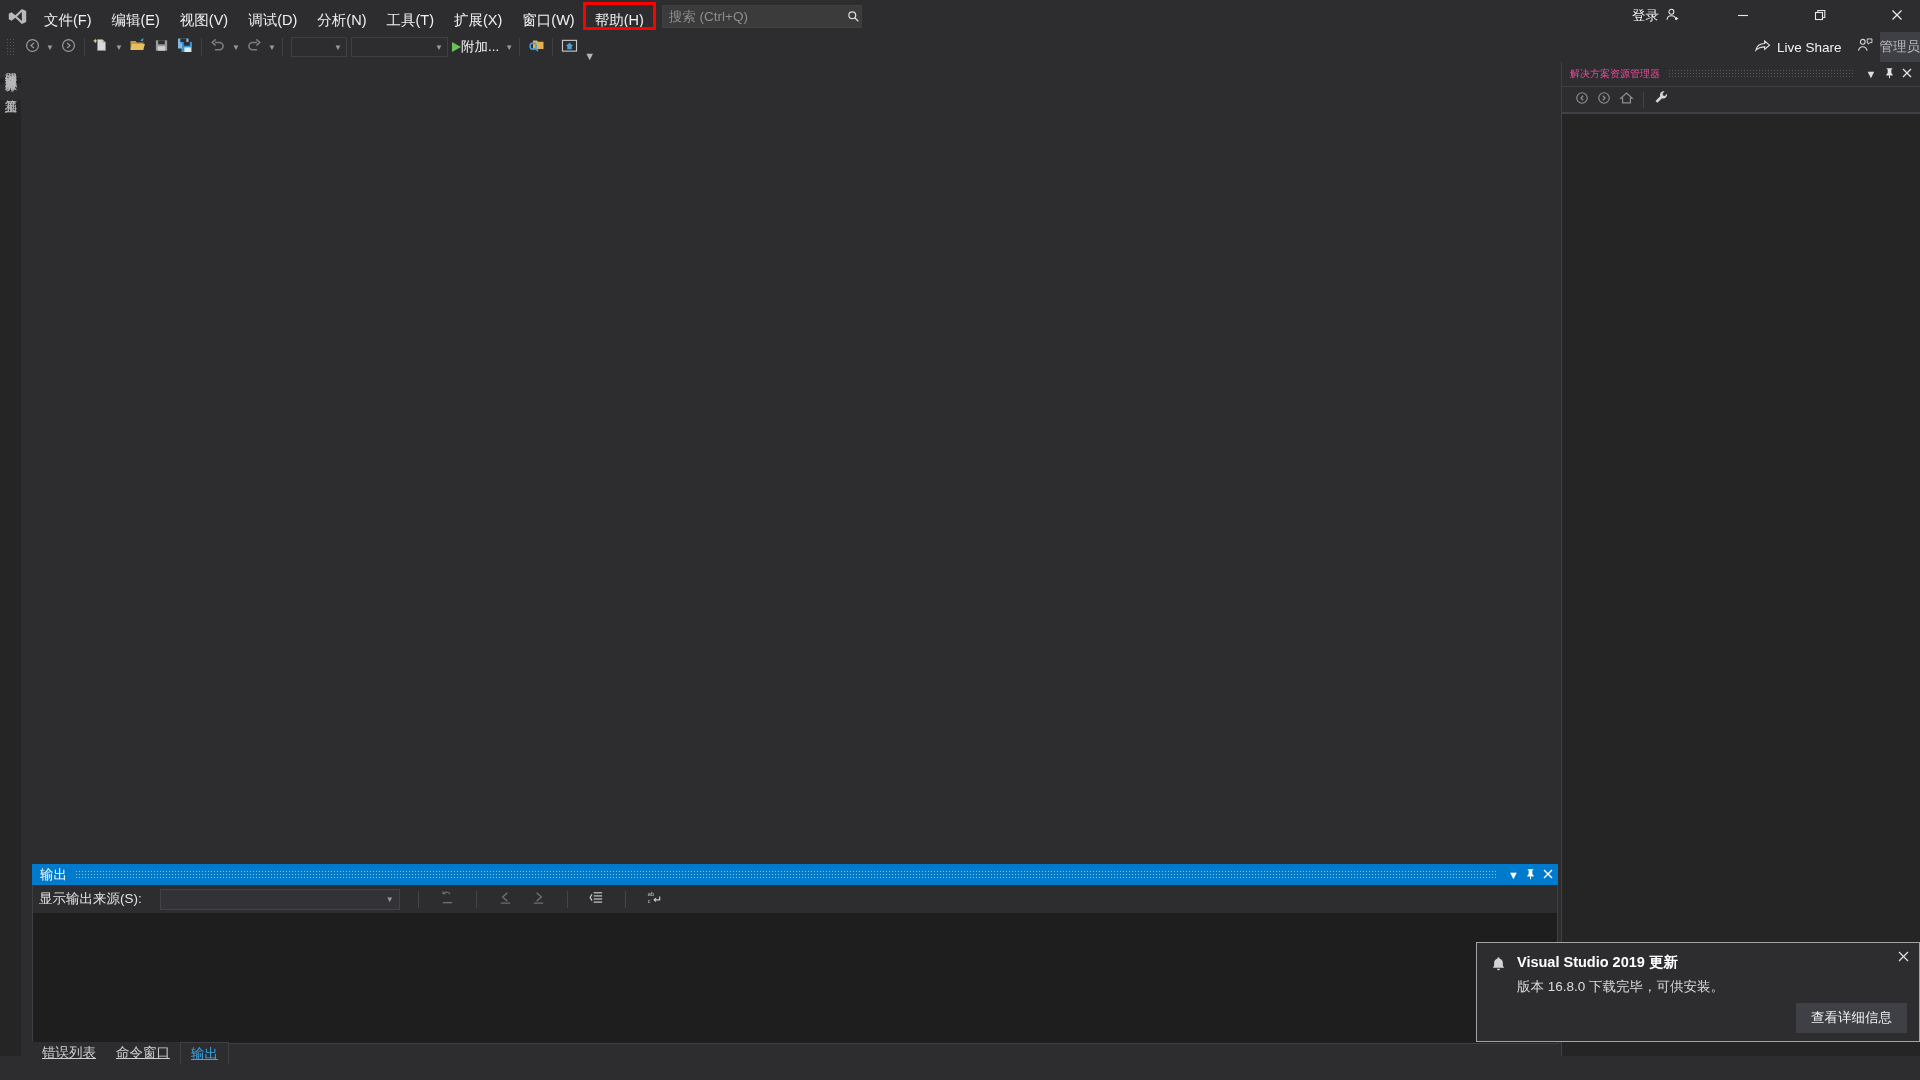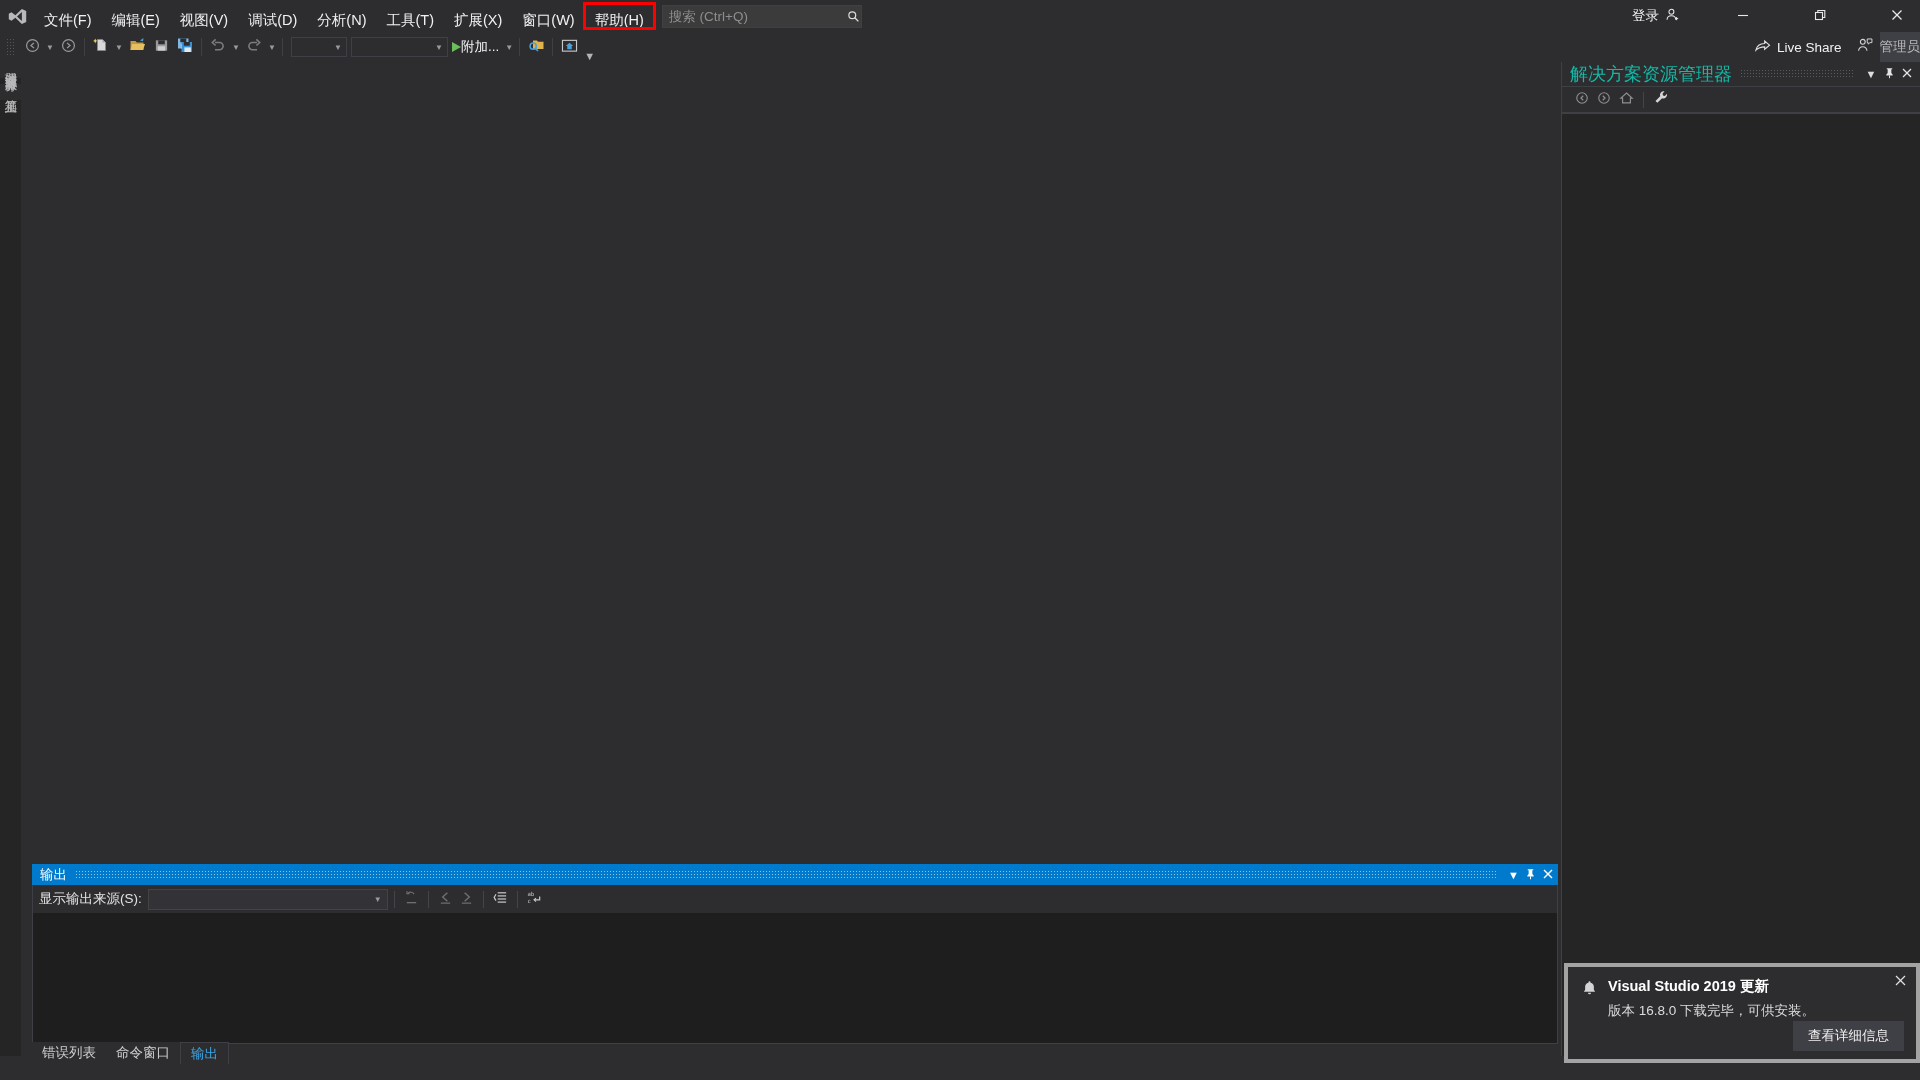--- a/index.html
+++ b/index.html
@@ -123,21 +123,21 @@
   
   .solution-explorer {
     position: absolute; right: 0; top: 62px; width: 359px; bottom: 24px;
     background: #2d2d30; border-left: 1px solid #3f3f46;
     display: flex; flex-direction: column;
   }
   .se-header {
     height: 25px; display: flex; align-items: center; padding: 0 4px 0 8px;
     background: #2d2d30; border-bottom: 1px solid #3f3f46;
   }
-  .se-title { font-size: 18px; color: #14b8a6; white-space: nowrap; }
+  .se-title { font-size: 10px; color: #ec4899; white-space: nowrap; }
   .se-dotted {
     flex: 1; height: 10px; margin: 0 8px;
     background-image: radial-gradient(#5b5b5e 0.8px, transparent 0.9px);
     background-size: 3px 3px;
   }
   .se-hbtn { width: 18px; height: 20px; display:flex; align-items:center; justify-content:center; color: #dcdcdc; font-size: 11px; }
   .se-toolbar {
     height: 26px; display: flex; align-items: center; padding-left: 10px; gap: 2px;
     border-bottom: 1px solid #3f3f46;
   }
@@ -155,40 +155,40 @@
   }
   .op-title { color: #ffffff; font-size: 13.5px; white-space: nowrap; }
   .op-dotted {
     flex: 1; height: 10px; margin: 0 8px;
     background-image: radial-gradient(rgba(255,255,255,.55) 0.8px, transparent 0.9px);
     background-size: 3px 3px;
   }
   .op-hbtn { width: 17px; height: 19px; display:flex; align-items:center; justify-content:center; color: #ffffff; font-size: 11px; }
   .op-toolbar {
     height: 28px; background: #2d2d30; display: flex; align-items: center; padding: 0 6px;
-    border-left: 1px solid #3f3f46; border-right: 1px solid #3f3f46;
+    border-left: 1px solid #3f3f46; border-right: 1px solid #3f3f46; gap: 12px;
   }
   .op-label { font-size: 13.5px; color: #e3e3e3; margin-right: 6px; white-space: nowrap; }
   .op-combo {
     width: 240px; height: 21px; background: #333337; border: 1px solid #434346;
     display: flex; align-items: center; justify-content: flex-end;
   }
   .op-combo .cb-arrow { color: #9a9a9c; font-size: 8px; padding-right: 5px; }
   .op-tb-sep { width: 1px; height: 17px; background: #454549; margin: 0 6px; }
   .op-tb-btn { width: 21px; height: 21px; display:flex; align-items:center; justify-content:center; color: #6f6f72; }
   .op-tb-btn.on { color: #c8c8ca; }
   .op-body {
     flex: 1; background: #1e1e1e; border: 1px solid #3f3f46; border-top: 0;
   }
   .op-tabs {
     position: absolute; left: 32px; top: 1042px; height: 22px; display: flex; align-items: stretch;
   }
   .op-tab {
     padding: 0 10px; font-size: 13.5px; color: #cfcfd1; display: flex; align-items: center;
-    cursor: default; background: #2d2d30;
+    cursor: default; background: #2d2d30; text-decoration: underline;
   }
   .op-tab.active { color: #3ba7e8; border: 1px solid #3f3f46; border-bottom: 0; background: #2d2d30; }
 
   
   .statusbar {
     position: absolute; left: 0; bottom: 0; width: 1920px; height: 24px;
     background: #68217a; display: flex; align-items: center; color: #ffffff; font-size: 13.5px;
   }
   .sb-icon { margin: 0 8px 0 7px; display: flex; align-items: center; }
   .sb-text { white-space: nowrap; }
@@ -200,23 +200,23 @@
     font-weight: bold;
   }
   .watermark {
     position: absolute; right: 28px; bottom: 0px; height: 24px; display: flex; align-items: center;
     font-size: 19px; color: #d8c4df; opacity: .85; white-space: nowrap;
     pointer-events: none; letter-spacing: .2px;
   }
 
   
   .toast {
-    position: absolute; right: 0px; top: 942px; width: 356px; height: 100px;
-    background: #2d2d30; border: 4px solid #a3a3a3;
-    display: flex; flex-direction: column; padding: 10px 12px 8px 12px; margin-top: 21px;
+    position: absolute; right: 0px; top: 942px; width: 444px; height: 100px;
+    background: #2d2d30; border: 1px solid #a3a3a3;
+    display: flex; flex-direction: column; padding: 10px 12px 8px 12px;
   }
   .toast-row { display: flex; align-items: flex-start; }
   .toast-bell { width: 28px; padding-top: 2px; color: #cfcfd1; }
   .toast-texts { flex: 1; }
   .toast-title { font-size: 14.5px; color: #ffffff; font-weight: bold; margin-bottom: 6px; }
   .toast-msg { font-size: 13.5px; color: #dcdcdc; }
   .toast-close {
     position: absolute; right: 7px; top: 5px; width: 18px; height: 18px;
     display: flex; align-items: center; justify-content: center; color: #e0e0e0; font-size: 13px;
   }

